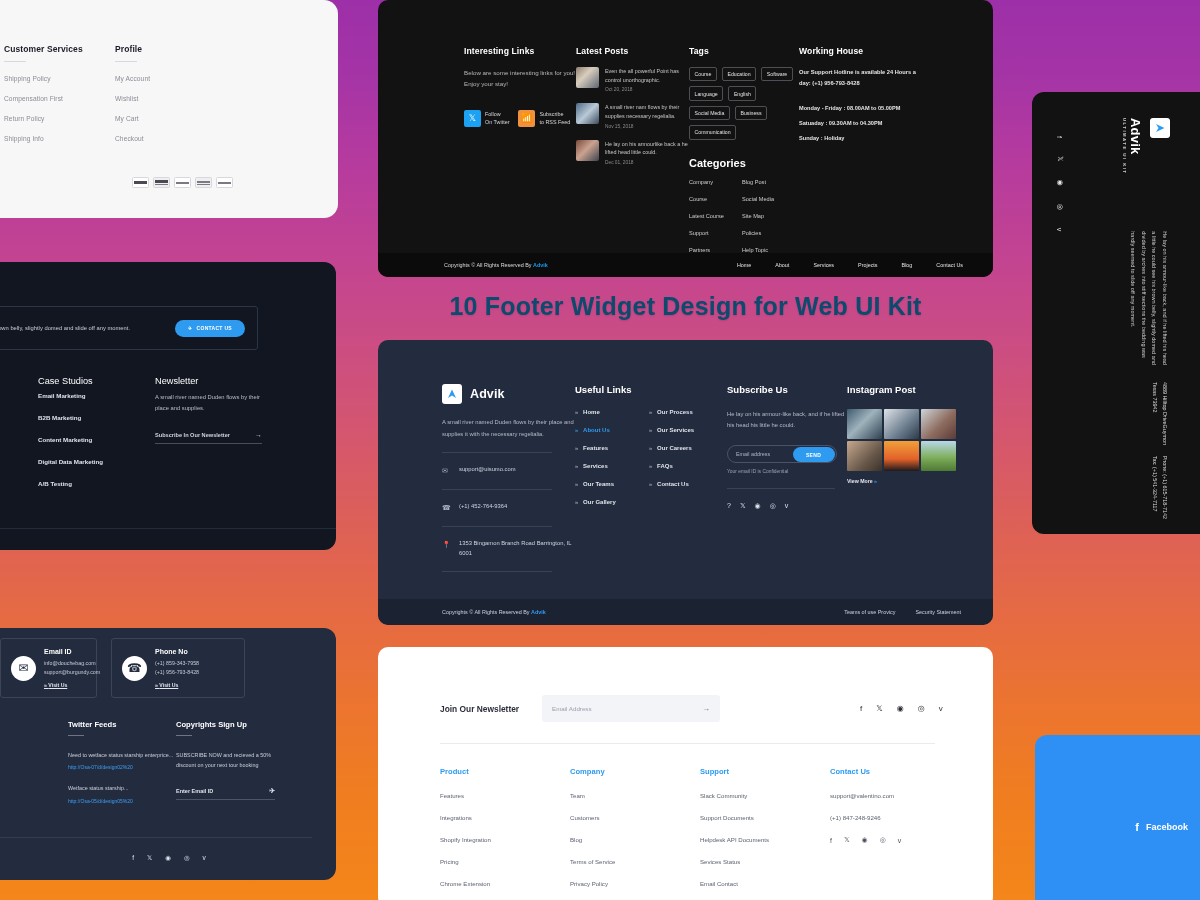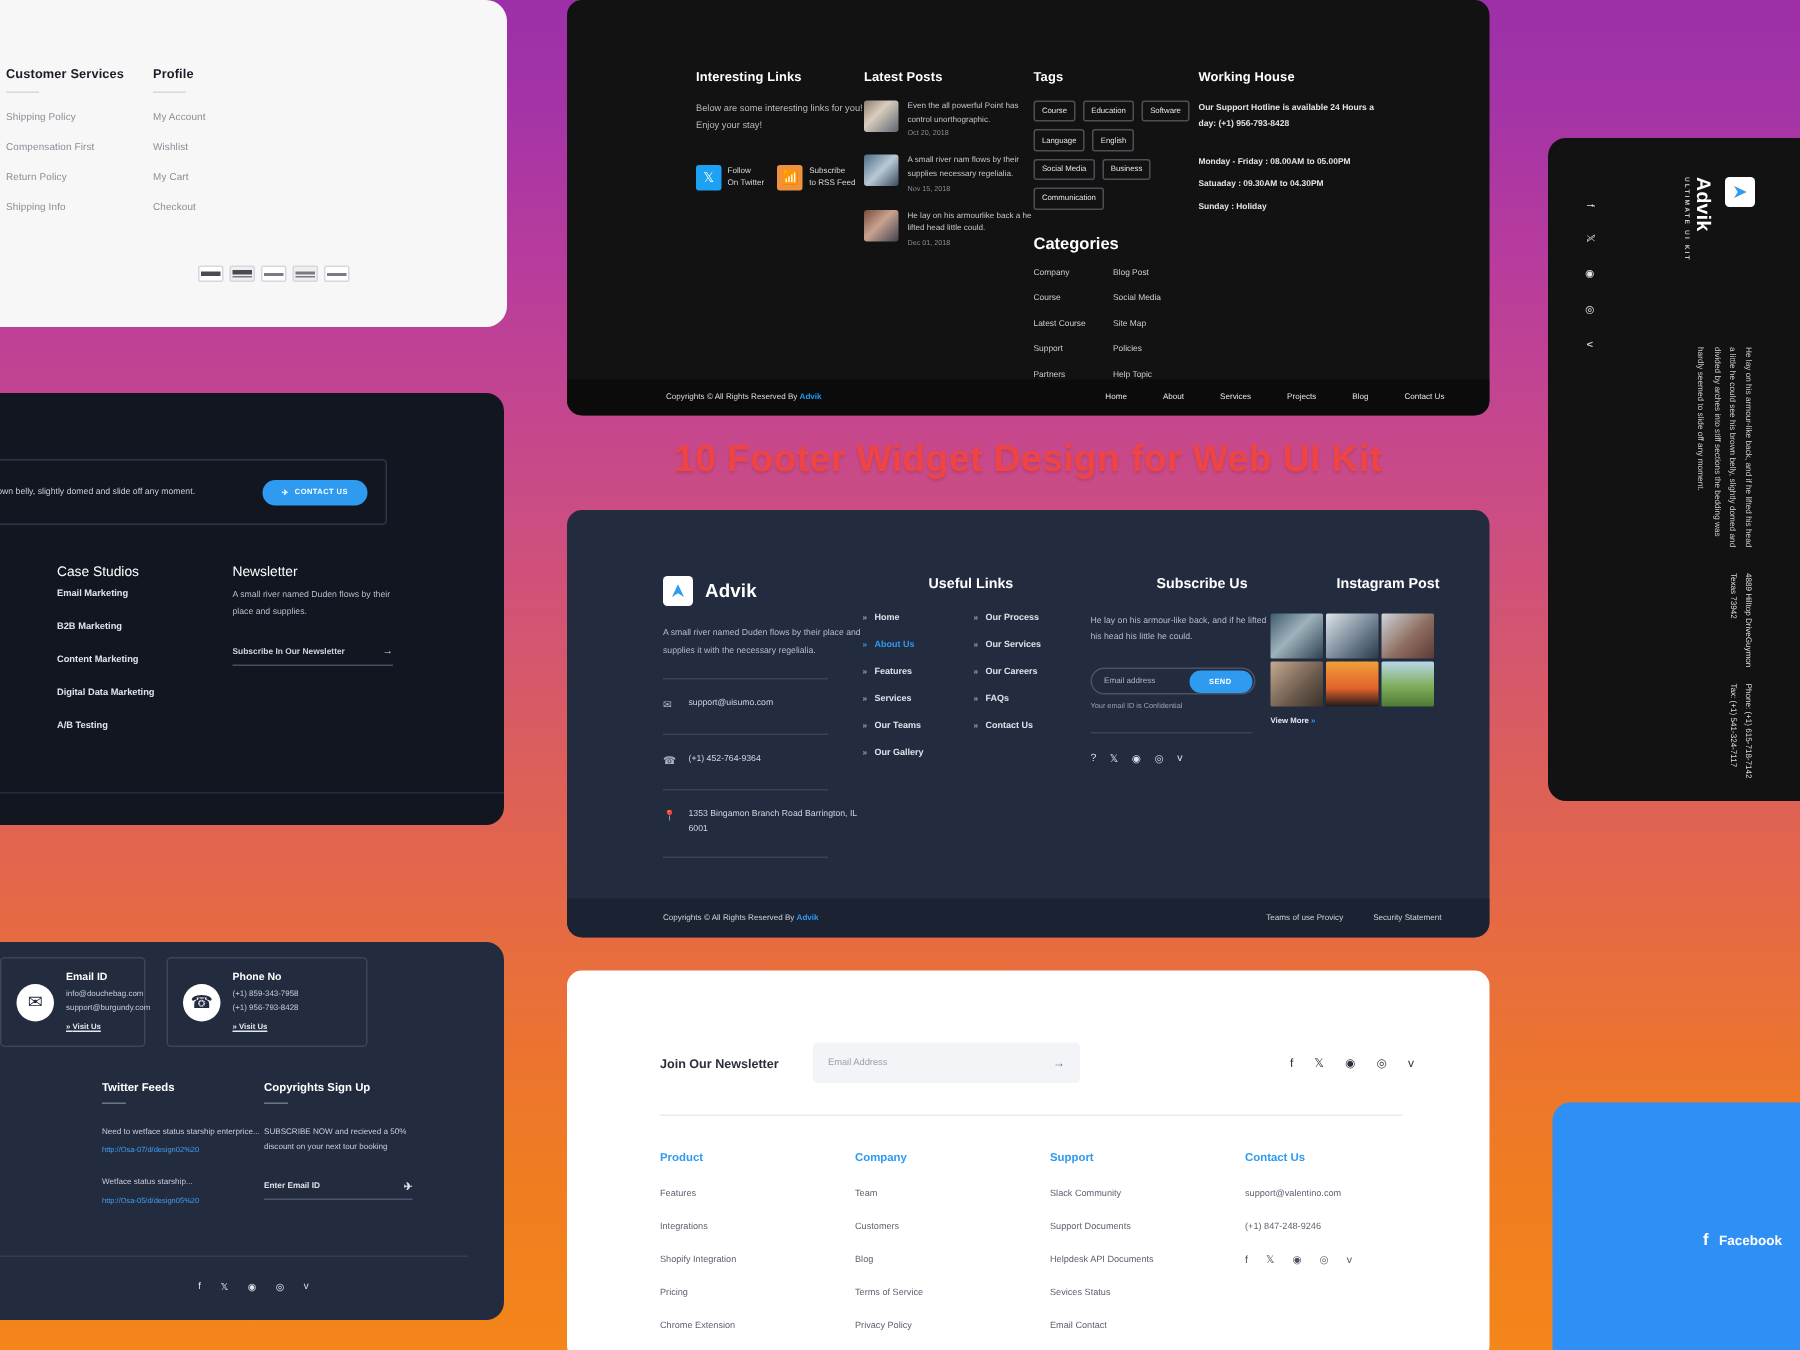--- a/index.html
+++ b/index.html
@@ -14,21 +14,21 @@
     position: relative;
   }
   .card { position: absolute; overflow: hidden; }
 
   
   #card-shop {
     left: -40px; top: 0; width: 378px; height: 218px;
     background: #f7f7f8; border-radius: 0 14px 14px 0;
     padding: 44px 0 0 40px;
   }
-  .shop-cols { display: flex; gap: 4px; padding-left: 4px; }
+  .shop-cols { display: flex; gap: 17px; padding-left: 4px; }
   .shop-col { width: 94px; }
   .shop-col h4 {
     font-size: 8.5px; font-weight: 700; color: #1c1c28;
     letter-spacing: .1px; margin-bottom: 7px;
   }
   .shop-col .ul-line { width: 22px; height: 1px; background: #d8d8dd; margin-bottom: 13px; }
   .shop-col a {
     display: block; font-size: 6.6px; color: #8b8b96;
     text-decoration: none; margin-bottom: 13px; letter-spacing: .1px;
   }
@@ -78,41 +78,41 @@
     padding: 0 30px 0 66px; justify-content: space-between;
   }
   .dt-copy { font-size: 5.4px; color: #dcdce0; }
   .dt-copy b { color: #1a9cf0; font-weight: 700; }
   .dt-nav { display: flex; gap: 24px; }
   .dt-nav a { font-size: 5.4px; color: #e4e4e8; text-decoration: none; }
 
   
   #page-title {
     position: absolute; left: 378px; top: 292px; width: 615px;
-    text-align: center; color: #ef4444; font-size: 25px; font-weight: 700;
+    text-align: center; color: #0c4a6e; font-size: 25px; font-weight: 700;
     letter-spacing: .2px; text-shadow: 0 1px 2px rgba(0,0,0,.12);
   }
 
   
   #card-navy {
     left: 378px; top: 340px; width: 615px; height: 285px;
     background: #232b3e; border-radius: 10px;
   }
   .nv-inner { display: flex; padding: 44px 0 0 64px; }
   .nv-brand { width: 133px; }
   .brand-row { display: flex; align-items: center; gap: 8px; }
   .brand-logo { width: 20px; height: 20px; background: #fff; border-radius: 3px;
     display: flex; align-items: center; justify-content: center; }
   .brand-name { color: #fff; font-size: 12.5px; font-weight: 700; letter-spacing: .1px; }
   .nv-brand p.desc { color: #b5bcca; font-size: 5.8px; line-height: 2.0; margin-top: 13px; }
   .nv-sep { height: 1px; background: #3a4256; margin: 12px 0; width: 110px; }
   .ct-row { display: flex; align-items: flex-start; gap: 8px; color: #cfd5e0; font-size: 5.8px; line-height: 1.7; }
   .ct-row .ico { color: #aab2c2; font-size: 7px; width: 9px; flex: 0 0 auto; }
   .nv-links { width: 152px; }
-  .nv-col-title { color: #fff; font-size: 9.5px; font-weight: 700; margin-bottom: 14px; margin-left: 44px; }
+  .nv-col-title { color: #fff; font-size: 9.5px; font-weight: 700; margin-bottom: 14px; }
   .links-grid { display: flex; }
   .links-grid ul { list-style: none; width: 74px; }
   .links-grid li { margin-bottom: 12px; font-size: 6px; font-weight: 700; color: #dfe3ea;
     display: flex; align-items: center; gap: 5px; }
   .links-grid li .ch { color: #9aa3b5; font-size: 5.5px; }
   .links-grid li.active, .links-grid li.active .ch { color: #2e9bf0; }
   .nv-sub { width: 120px; }
   .nv-sub p { color: #b5bcca; font-size: 5.8px; line-height: 1.95; }
   .sub-field { margin-top: 13px; width: 110px; height: 18px; border: .8px solid #4a5266;
     border-radius: 9px; display: flex; align-items: center; padding-left: 8px; position: relative; }

